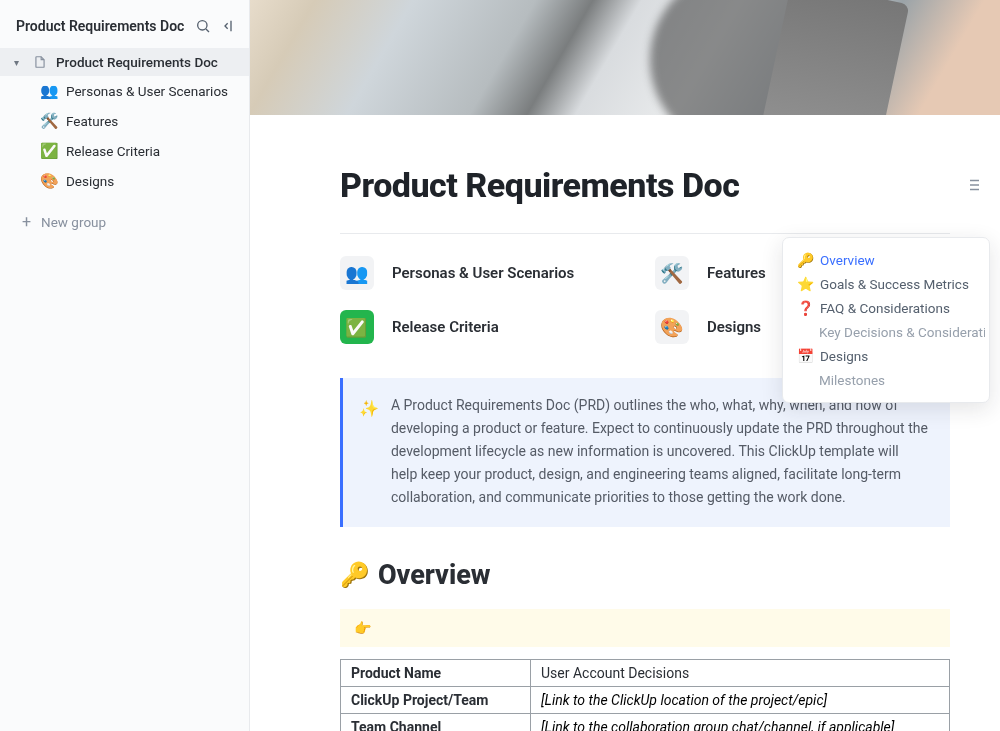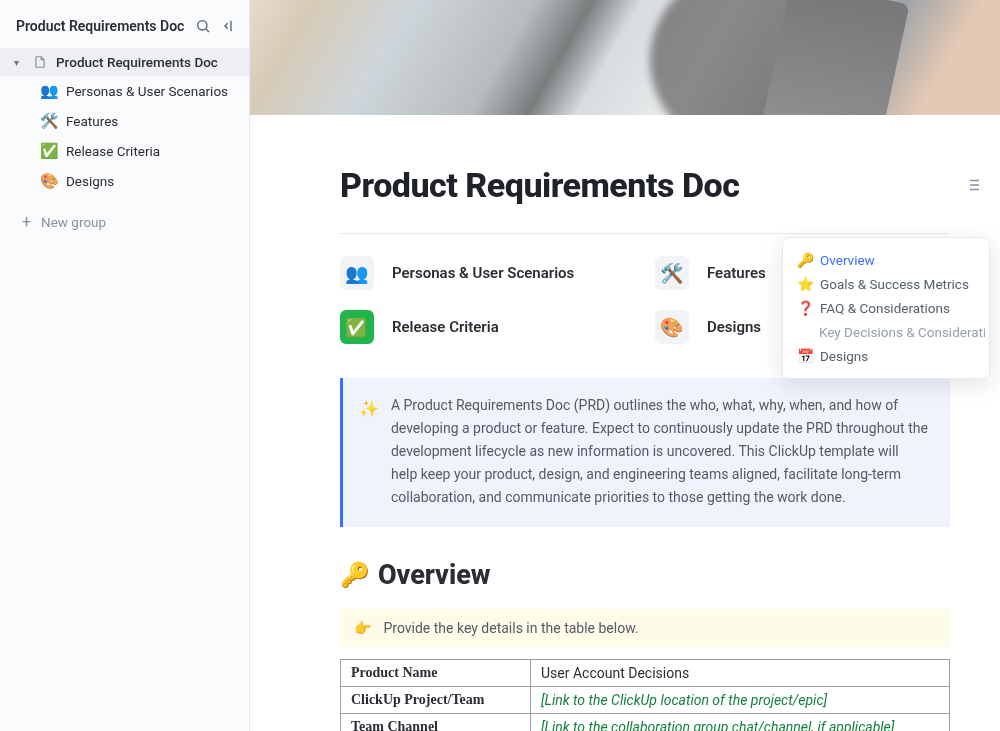--- a/index.html
+++ b/index.html
@@ -147,22 +147,22 @@
 .ov-table {
   width: 100%;
   border-collapse: collapse;
   font-size: 14px;
 }
 .ov-table td {
   border: 1px solid #9aa0a6;
   padding: 5px 10px;
   vertical-align: middle;
 }
-.ov-table td:first-child { font-weight: 700; width: 190px; font-family: Liberation Serif, serif; }
-.ov-table .ital { font-style: italic; color: #15803d; }
+.ov-table td:first-child { font-weight: 700; width: 190px; }
+.ov-table .ital { font-style: italic; color: #000000; }
 
 
 .outline-panel {
   position: absolute;
   right: 10px; top: 237px;
   width: 208px;
   background: #fff;
   border: 1px solid #e8eaed;
   border-radius: 7px;
   box-shadow: 0 6px 22px rgba(30,35,45,0.12);
@@ -282,21 +282,20 @@
           <span>A Product Requirements Doc (PRD) outlines the who, what, why, when, and how of developing a product or feature. Expect to continuously update the PRD throughout the development lifecycle as new information is uncovered. This ClickUp template will help keep your product, design, and engineering teams aligned, facilitate long-term collaboration, and communicate priorities to those getting the work done.</span>
         </div>
 
         <h2 class="section-h">
           <span class="k">🔑</span>
           <span>Overview</span>
         </h2>
 
         <div class="tip">
           <span>👉</span>
-          <span>Provide the key details in the table below.</span>
         </div>
 
         <table class="ov-table">
           <tbody>
               <tr>
             <td>Product Name</td>
             <td>User Account Decisions</td>
           </tr>
           <tr>
             <td>ClickUp Project/Team</td>
@@ -326,15 +325,18 @@
       <span class="em">❓</span>
       <span>FAQ &amp; Considerations</span>
     </div>
     <div class="outline-item sub">
       <span>Key Decisions &amp; Consideratio...</span>
     </div>
     <div class="outline-item">
       <span class="em">📅</span>
       <span>Designs</span>
     </div>
+    <div class="outline-item sub">
+      <span>Milestones</span>
+    </div>
   </div>
 
 </div>
 
 </body></html>

